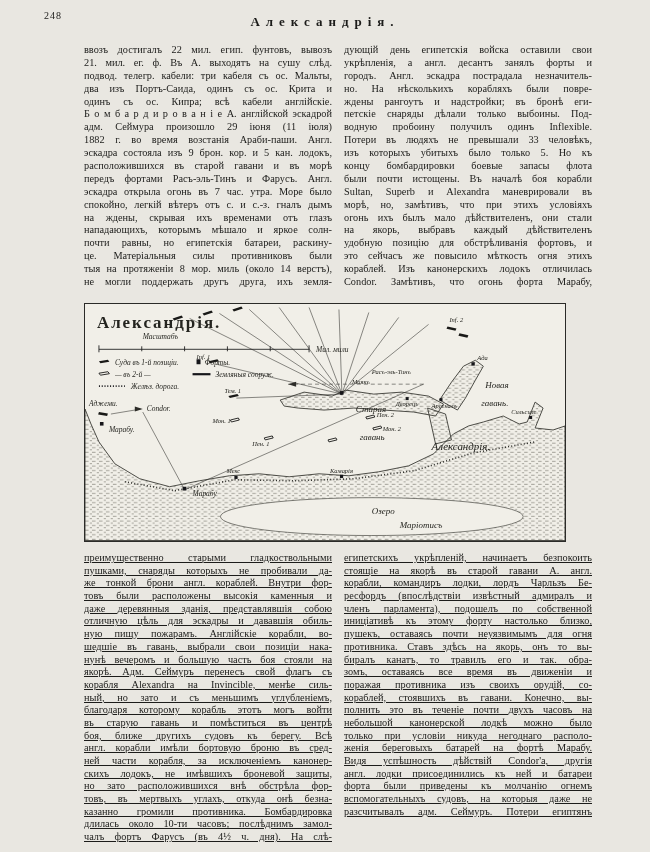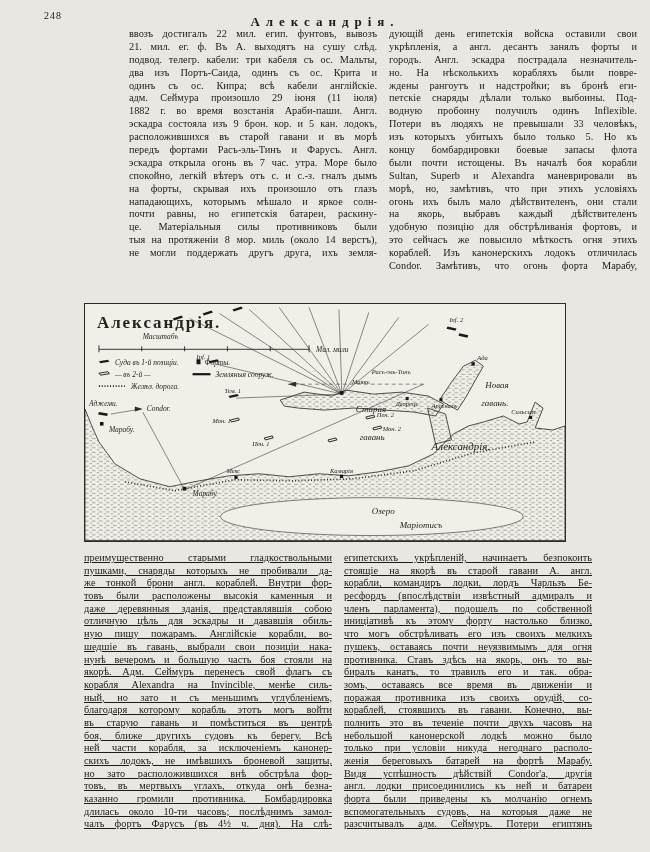--- a/index.html
+++ b/index.html
@@ -7,21 +7,21 @@
     width:650px;height:852px;position:relative;
     background:#e9e7e1;
     font-family:"Liberation Serif","DejaVu Serif",serif;
     color:#1c1c1a;
     overflow:hidden;
   }
   .page-number{position:absolute;left:44px;top:10px;font-size:10px;letter-spacing:1px;}
   .page-title{position:absolute;left:0;top:14px;width:100%;text-align:center;
     font-weight:bold;font-size:13px;letter-spacing:6px;}
   .cols{position:absolute;left:84px;width:508px;display:flex;gap:12px;}
-  .cols-top{top:28px;margin-left:45px;}
+  .cols-top{top:44px;}
   .cols-bottom{top:552px;text-decoration:underline;}
   .col{width:248px;}
   .tl{
     width:100%;height:12.9px;line-height:12.9px;font-size:10.3px;
     text-align:justify;text-align-last:justify;
     overflow:hidden;white-space:nowrap0;
   }
   .cols-bottom .tl{height:12.7px;line-height:12.7px;}
   .map-box{
     position:absolute;left:84px;top:303px;width:482px;height:239px;
@@ -41,28 +41,29 @@
 <div class="page-number">248</div>
 <div class="page-title">Александрія.</div>
 
 <div class="cols cols-top">
   <div class="col">
       <div class="tl">ввозъ достигалъ 22 мил. егип. фунтовъ, вывозъ</div>
       <div class="tl">21. мил. ег. ф. Въ А. выходятъ на сушу слѣд.</div>
       <div class="tl">подвод. телегр. кабели: три кабеля съ ос. Мальты,</div>
       <div class="tl">два изъ Портъ-Саида, одинъ съ ос. Крита и</div>
       <div class="tl">одинъ съ ос. Кипра; всѣ кабели англійскіе.</div>
+      <div class="tl">Б о м б а р д и р о в а н і е  А. англійской эскадрой</div>
       <div class="tl">адм. Сеймура произошло 29 іюня (11 іюля)</div>
       <div class="tl">1882 г. во время возстанія Араби-паши. Англ.</div>
       <div class="tl">эскадра состояла изъ 9 брон. кор. и 5 кан. лодокъ,</div>
       <div class="tl">расположившихся въ старой гавани и въ морѣ</div>
       <div class="tl">передъ фортами Расъ-эль-Тинъ и Фарусъ. Англ.</div>
       <div class="tl">эскадра открыла огонь въ 7 час. утра. Море было</div>
       <div class="tl">спокойно, легкій вѣтеръ отъ с. и с.-з. гналъ дымъ</div>
-      <div class="tl">на форты, скрывая ихъ произошло отъ глазъ</div>
+      <div class="tl">на ждены, скрывая ихъ временами отъ глазъ</div>
       <div class="tl">нападающихъ, которымъ мѣшало и яркое солн-</div>
       <div class="tl">почти равны, но египетскія батареи, раскину-</div>
       <div class="tl">це. Матеріальныя силы противниковъ были</div>
       <div class="tl">тыя на протяженіи 8 мор. миль (около 14 верстъ),</div>
       <div class="tl">не могли поддержать другъ друга, ихъ земля-</div>
     </div>
   <div class="col">
       <div class="tl">дующій день египетскія войска оставили свои</div>
       <div class="tl">укрѣпленія, а англ. десантъ занялъ форты и</div>
       <div class="tl">городъ. Англ. эскадра пострадала незначитель-</div>
@@ -223,36 +224,36 @@
       <div class="tl">отличную цѣль для эскадры и дававшія обиль-</div>
       <div class="tl">ную пищу пожарамъ. Англійскіе корабли, во-</div>
       <div class="tl">шедшіе въ гавань, выбрали свои позиціи нака-</div>
       <div class="tl">нунѣ вечеромъ и большую часть боя стояли на</div>
       <div class="tl">якорѣ. Адм. Сеймуръ перенесъ свой флагъ съ</div>
       <div class="tl">корабля Alexandra на Invincible, менѣе силь-</div>
       <div class="tl">ный, но зато и съ меньшимъ углубленіемъ,</div>
       <div class="tl">благодаря которому корабль этотъ могъ войти</div>
       <div class="tl">въ старую гавань и помѣститься въ центрѣ</div>
       <div class="tl">боя, ближе другихъ судовъ къ берегу. Всѣ</div>
+      <div class="tl">англ. корабли имѣли бортовую броню въ сред-</div>
       <div class="tl">ней части корабля, за исключеніемъ канонер-</div>
       <div class="tl">скихъ лодокъ, не имѣвшихъ броневой защиты,</div>
       <div class="tl">но зато расположившихся внѣ обстрѣла фор-</div>
       <div class="tl">товъ, въ мертвыхъ углахъ, откуда онѣ безна-</div>
       <div class="tl">казанно громили противника. Бомбардировка</div>
       <div class="tl">длилась около 10-ти часовъ; послѣднимъ замол-</div>
       <div class="tl">чалъ фортъ Фарусъ (въ 4½ ч. дня). На слѣ-</div>
     </div>
   <div class="col">
       <div class="tl">египетскихъ укрѣпленій, начинаетъ безпокоить</div>
       <div class="tl">стоящіе на якорѣ въ старой гавани А. англ.</div>
       <div class="tl">корабли, командиръ лодки, лордъ Чарльзъ Бе-</div>
       <div class="tl">ресфордъ (впослѣдствіи извѣстный адмиралъ и</div>
       <div class="tl">членъ парламента), подошелъ по собственной</div>
       <div class="tl">иниціативѣ къ этому форту настолько близко,</div>
-      <div class="tl">что могъ обстрѣливать его изъ своихъ мелкихъ</div>
       <div class="tl">пушекъ, оставаясь почти неуязвимымъ для огня</div>
       <div class="tl">противника. Ставъ здѣсь на якорь, онъ то вы-</div>
       <div class="tl">биралъ канатъ, то травилъ его и так. обра-</div>
       <div class="tl">зомъ, оставаясь все время въ движеніи и</div>
       <div class="tl">поражая противника изъ своихъ орудій, со-</div>
       <div class="tl">кораблей, стоявшихъ въ гавани. Конечно, вы-</div>
       <div class="tl">полнить это въ теченіе почти двухъ часовъ на</div>
       <div class="tl">небольшой канонерской лодкѣ можно было</div>
       <div class="tl">только при условіи никуда негоднаго располо-</div>
       <div class="tl">женія береговыхъ батарей на фортѣ Марабу.</div>

